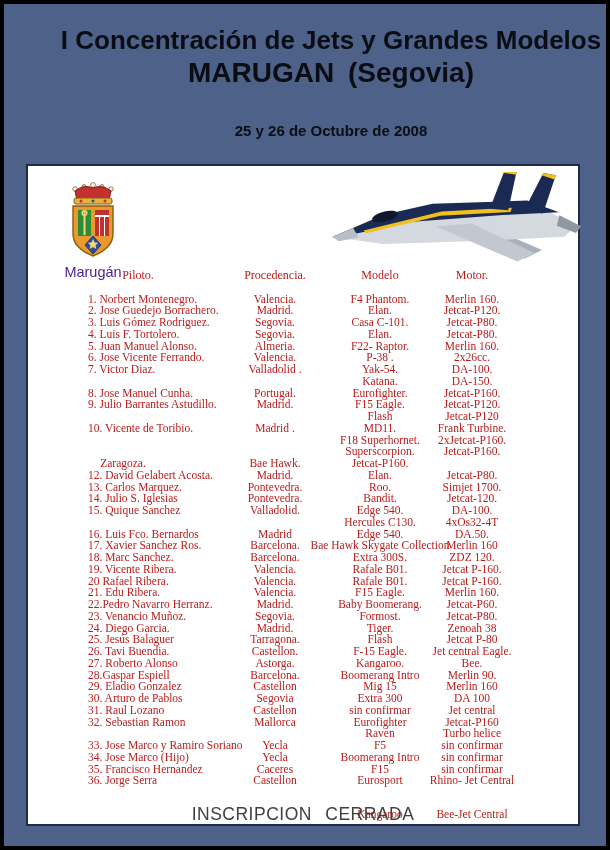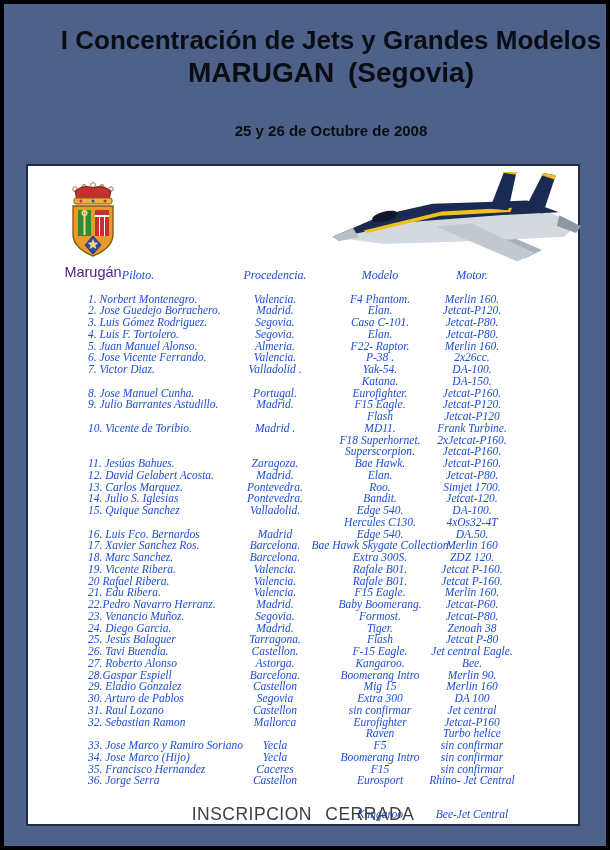--- a/index.html
+++ b/index.html
@@ -31,21 +31,21 @@
   
   .crest-wrap{position:absolute;left:26px;top:14px;width:78px;text-align:center;}
   .crest-wrap svg{display:block;margin:0 auto;}
   .crest-label{
     font-family:"Liberation Sans", sans-serif;
     font-size:14.5px;color:#4c1d95;margin-top:2px;text-align:center;
   }
   
   .jet-wrap{position:absolute;left:296px;top:6px;width:262px;height:106px;}
   
-  .roster{position:absolute;left:0;top:104px;width:550px;color:#1d4ed8;font-style:italic;}
+  .roster{position:absolute;left:0;top:104px;width:550px;color:#b91c1c;}
   .row{
     display:grid;
     grid-template-columns:190px 114px 96px 88px;
     height:11.75px;
     font-size:11.5px;
     line-height:11.75px;
   }
   .cell{display:flex;justify-content:center;align-items:center;white-space:nowrap;overflow:visible;}
   .cell.c0{justify-content:flex-start;padding-left:60px;}
   .row.thead{font-size:12px;margin-bottom:11.75px;}
@@ -222,21 +222,20 @@
           <div class="cell c2">F18 Superhornet.</div>
           <div class="cell c3">2xJetcat-P160.</div>
         </div>
         <div class="row">
           <div class="cell c0"></div>
           <div class="cell c1"></div>
           <div class="cell c2">Superscorpion.</div>
           <div class="cell c3">Jetcat-P160.</div>
         </div>
         <div class="row">
-          <div class="cell c0">11. Jesúas Bahues.</div>
           <div class="cell c1">Zaragoza.</div>
           <div class="cell c2">Bae Hawk.</div>
           <div class="cell c3">Jetcat-P160.</div>
         </div>
         <div class="row">
           <div class="cell c0">12. David Gelabert Acosta.</div>
           <div class="cell c1">Madrid.</div>
           <div class="cell c2">Elan.</div>
           <div class="cell c3">Jetcat-P80.</div>
         </div>

